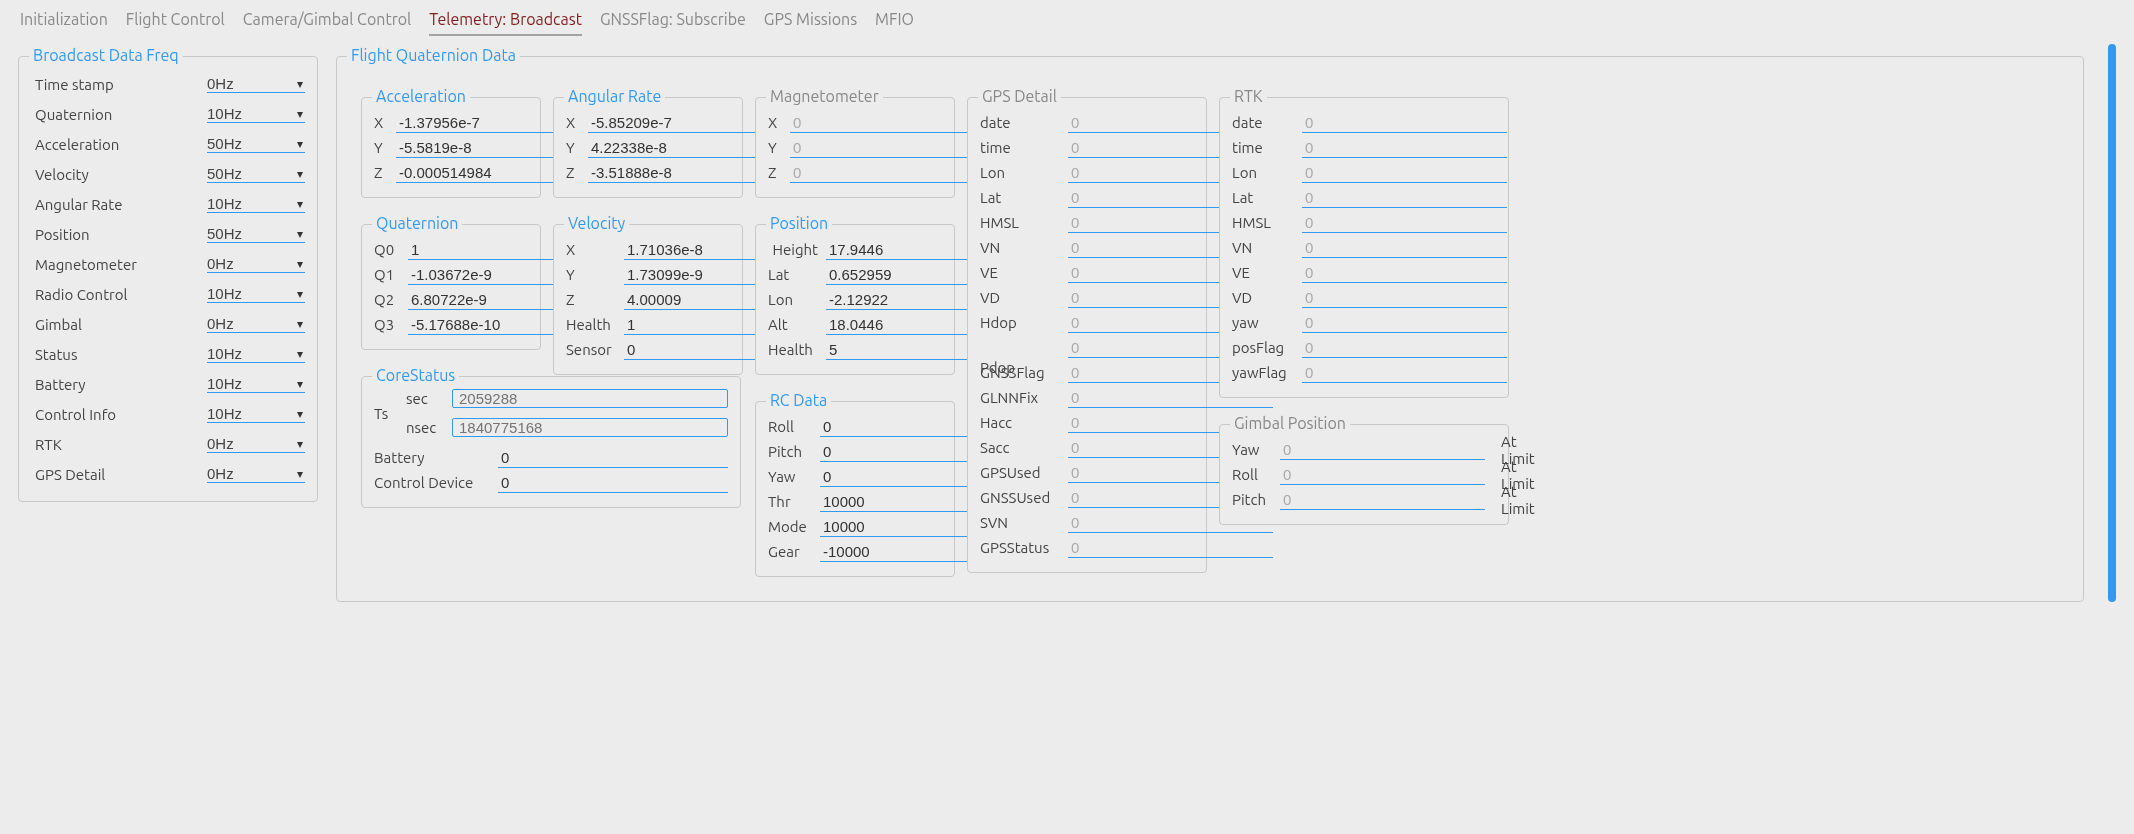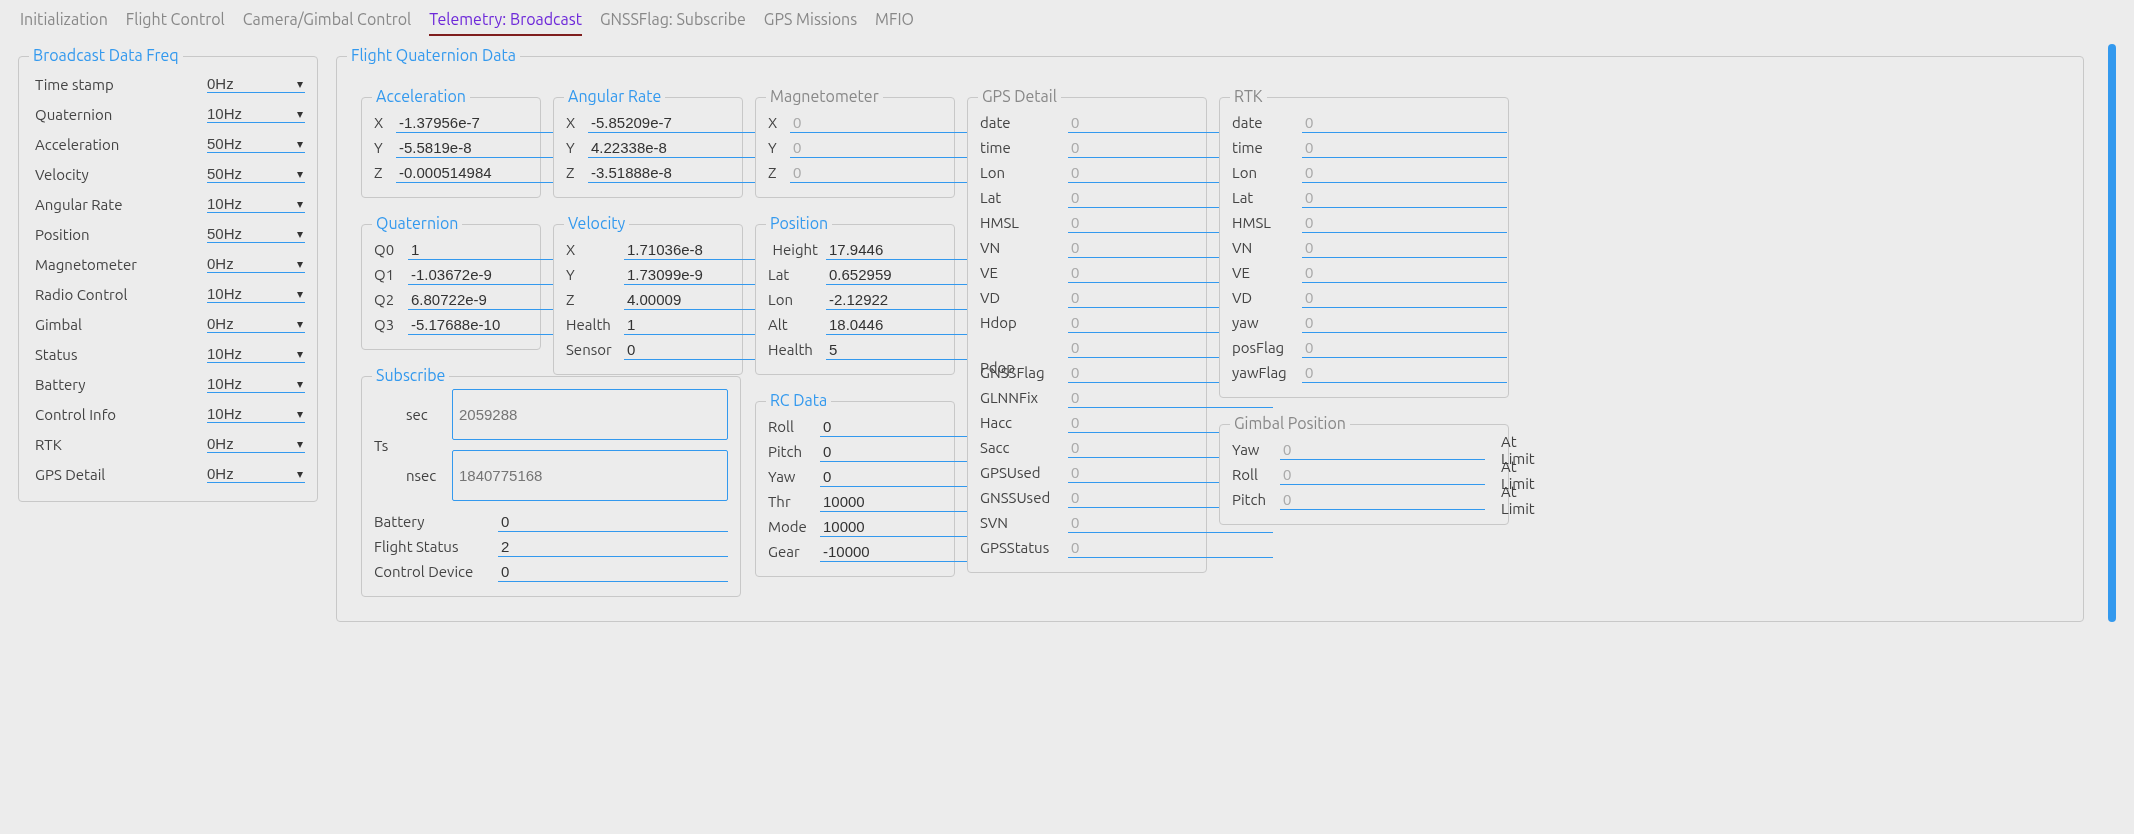--- a/index.html
+++ b/index.html
@@ -15,22 +15,22 @@
   padding: 4px 20px 0 20px;
   font-size: 16px;
   color: #888;
 }
 .tab {
   padding: 6px 0;
   cursor: pointer;
   border-bottom: 2px solid transparent;
 }
 .tab.active {
-  color: #6d28d9;
-  border-bottom: 2px solid #7f1d1d;
+  color: #7f1d1d;
+  border-bottom: 2px solid #a3a3a3;
 }
 .main {
   display: flex;
   gap: 18px;
   padding: 8px 18px 18px 18px;
   align-items: flex-start;
 }
 .groupbox {
   border: 1px solid #c8c8c8;
   border-radius: 4px;
@@ -102,21 +102,21 @@
 .cs-ts-row { display:flex; align-items:center; gap:10px;}
 .cs-ts-label { width:22px; }
 .cs-ts-inner { display:flex; flex-direction:column; gap:10px; flex:1;}
 .cs-ts-inner-row {display:flex; align-items:center; gap:8px;}
 .cs-input-box {
   flex:1;
   border:1px solid #3399ee;
   border-radius:2px;
   background:#ececec;
   font-size:15px;
-  padding:16px 6px;
+  padding:0 6px;
   color:#aaa;
 }
 .at-limit-row{ display:flex; align-items:center; gap:8px; height:25px;}
 .at-limit-chk {
   width:16px; height:16px; background:#888; display:inline-block; border-radius:2px;
 }
 
 
 .scroll-ind {
   width:8px; align-self:stretch; background:#3399ee; border-radius:4px; margin-left:6px;
@@ -260,43 +260,39 @@
             <div class="kv-row">
               <div class="kv-label" style="min-width: 26px;">Q2</div>
               <input class="kv-input" value="6.80722e-9" style="">
             </div>
             <div class="kv-row">
               <div class="kv-label" style="min-width: 26px;">Q3</div>
               <input class="kv-input" value="-5.17688e-10" style="">
             </div>
           </div>
         <div class="groupbox" id="g-core" style="width:380px;">
-            <div class="legend">Subscribe</div>
+            <div class="legend">CoreStatus</div>
             <div class="cs-ts-row" style="margin-bottom: 8px;">
               <div class="cs-ts-label">Ts</div>
               <div class="cs-ts-inner">
                 <div class="cs-ts-inner-row">
                   <div style="width: 38px;">sec</div>
                   <input class="cs-input-box" placeholder="2059288" style="">
                 </div>
                 <div class="cs-ts-inner-row">
                   <div style="width: 38px;">nsec</div>
                   <input class="cs-input-box" placeholder="1840775168" style="">
                 </div>
               </div>
             </div>
             <div class="kv-row">
               <div class="kv-label" style="min-width: 116px;">Battery</div>
               <input class="kv-input" value="0" style="">
             </div>
             <div class="kv-row">
-              <div class="kv-label" style="min-width: 116px;">Flight Status</div>
-              <input class="kv-input" value="2" style="">
-            </div>
-            <div class="kv-row">
               <div class="kv-label" style="min-width: 116px;">Control Device</div>
               <input class="kv-input" value="0" style="">
             </div>
           </div>
       </div>
 
       <div class="col" style="width:190px;">
         <div class="groupbox" id="g-arate">
             <div class="legend">Angular Rate</div>
             <div class="kv-row">

